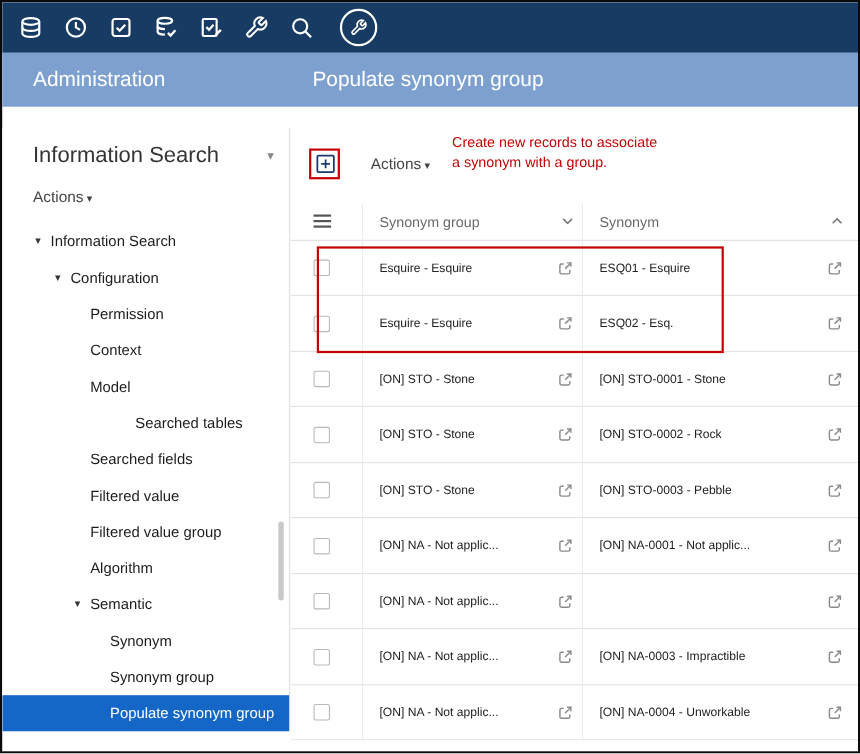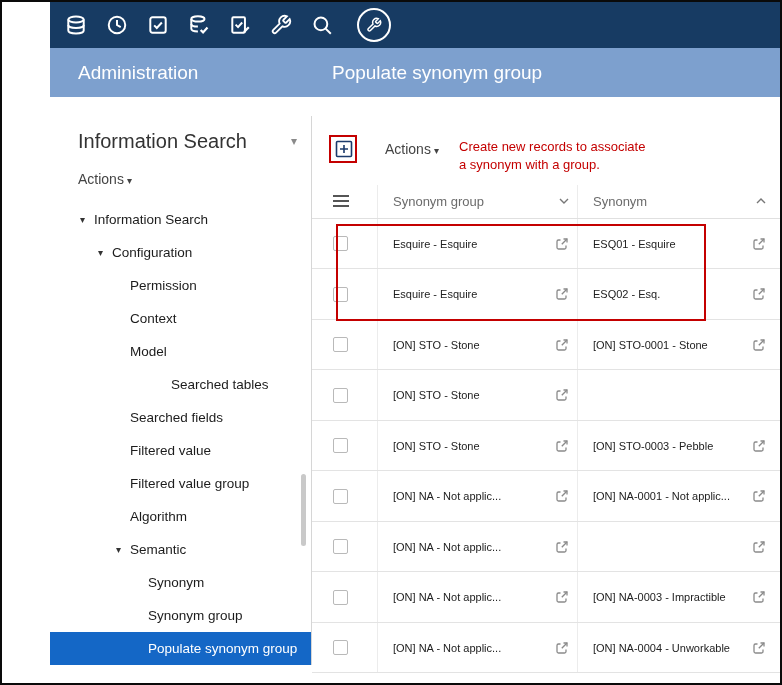--- a/index.html
+++ b/index.html
@@ -1,20 +1,20 @@
 <!DOCTYPE html>
 <html><head>
 <meta charset="utf-8">
 <style>
   * { box-sizing: border-box; margin: 0; padding: 0; }
   html,body { background:#fff; }
   body { font-family: "Liberation Sans", sans-serif; }
   .frame {
     position: relative; width: 782px; height: 685px;
-    border: 2px solid #0a0a0a; overflow: hidden; background:#fff;padding-left:48px;
+    border: 2px solid #0a0a0a; overflow: hidden; background:#fff;
   }
   
   .toolbar {
     height: 46px; background: #173b63; display: flex; align-items: center;
     padding-left: 14px; gap: 17px;
   }
   .tb-icon { width: 24px; height: 24px; display:flex; align-items:center; justify-content:center; cursor:pointer; }
   .tb-icon svg { display:block; }
   .tb-active {
     width: 34px; height: 34px; border: 2px solid #fff; border-radius: 50%;
@@ -36,21 +36,21 @@
   .tree-item { height: 33px; display: flex; align-items: center; font-size: 13.5px; color: #1c1c1c; cursor: pointer; white-space: nowrap; }
   .tree-item .tw { font-size: 10px; color: #333; width: 14px; flex:none; }
   .tree-item.selected { background: #1467c6; color: #fff; }
   .sb-scroll { position: absolute; right: 5px; top: 358px; width: 5px; height: 72px; background: #c9c9c9; border-radius: 3px; }
   
   .main { position: relative; flex: 1; background: #fff; overflow: hidden; }
   .main-toolbar { position: relative; height: 78px; }
   .add-btn { position: absolute; left: 23px; top: 33px; width: 18px; height: 18px; background:none; border:none; cursor:pointer; padding:0; }
   .add-box-annotation { position: absolute; left: 17px; top: 28px; width: 28px; height: 28px; border: 2px solid #c40000; }
   .main-actions { position: absolute; left: 73px; top: 34px; font-size: 14px; color: #444; cursor: pointer; }
-  .annotation-text { position: absolute; left: 147px; top: 31px; width: 196px; font-size: 13px; line-height: 18px; color: #c40000; }
+  .annotation-text { position: absolute; left: 147px; top: 14px; width: 196px; font-size: 13px; line-height: 18px; color: #c40000; }
   
   .table { width: 100%; }
   .thead { display: flex; height: 34px; align-items: center; border-bottom: 1px solid #e0e0e0; font-size: 13px; color: #6b6b6b; }
   .col-check { width: 66px; flex: none; display: flex; align-items: center; padding-left: 21px; align-self: stretch; border-right: 1px solid #ececec; }
   .col-group { width: 200px; flex: none; display: flex; align-items: center; padding-left: 15px; padding-right: 8px; align-self: stretch; border-right: 1px solid #ececec; }
   .col-syn { flex: 1; display: flex; align-items: center; padding-left: 15px; padding-right: 14px; align-self: stretch; }
   .th-label { cursor: pointer; }
   .sort-caret { margin-left: auto; cursor: pointer; display: flex; align-items: center; }
   .hamburger { width: 16px; cursor: pointer; }
   .hamburger div { height: 2px; background: #555; margin: 3px 0; }
@@ -307,20 +307,30 @@
               <div class="col-group">
                 <span class="cell-text">[ON] STO - Stone</span>
                 <span class="ext-link">
                   <svg width="14" height="14" viewBox="0 0 14 14" fill="none" stroke="#8a8a8a" stroke-width="1.3">
                     <path d="M5.5 3H3.5A1.5 1.5 0 0 0 2 4.5v6A1.5 1.5 0 0 0 3.5 12h6A1.5 1.5 0 0 0 11 10.5V8.5"></path>
                     <path d="M8.5 2H12v3.5"></path>
                     <path d="M12 2L6.8 7.2"></path>
                   </svg>
                 </span>
               </div>
+              <div class="col-syn">
+                <span class="cell-text">[ON] STO-0002 - Rock</span>
+                <span class="ext-link">
+                  <svg width="14" height="14" viewBox="0 0 14 14" fill="none" stroke="#8a8a8a" stroke-width="1.3">
+                    <path d="M5.5 3H3.5A1.5 1.5 0 0 0 2 4.5v6A1.5 1.5 0 0 0 3.5 12h6A1.5 1.5 0 0 0 11 10.5V8.5"></path>
+                    <path d="M8.5 2H12v3.5"></path>
+                    <path d="M12 2L6.8 7.2"></path>
+                  </svg>
+                </span>
+              </div>
             </div>
             <div class="trow">
               <div class="col-check">
                 <span class="checkbox"></span>
               </div>
               <div class="col-group">
                 <span class="cell-text">[ON] STO - Stone</span>
                 <span class="ext-link">
                   <svg width="14" height="14" viewBox="0 0 14 14" fill="none" stroke="#8a8a8a" stroke-width="1.3">
                     <path d="M5.5 3H3.5A1.5 1.5 0 0 0 2 4.5v6A1.5 1.5 0 0 0 3.5 12h6A1.5 1.5 0 0 0 11 10.5V8.5"></path>

